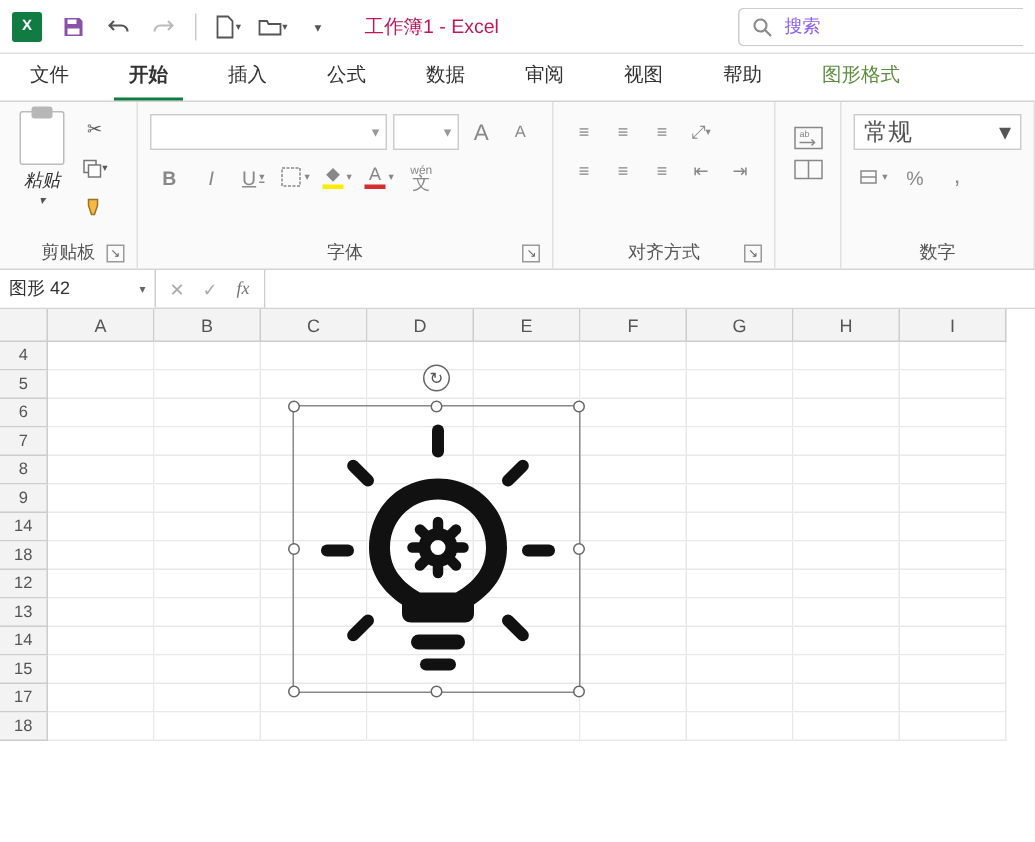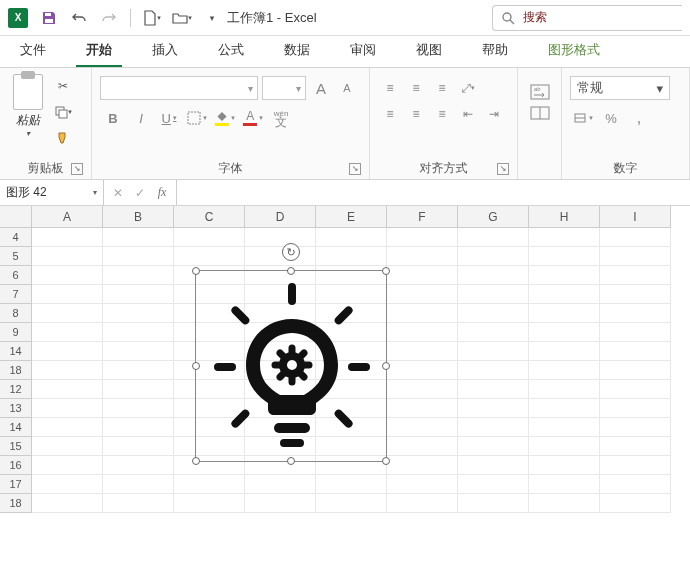--- a/index.html
+++ b/index.html
@@ -4,22 +4,22 @@
 <style>
 * { box-sizing: border-box; margin: 0; padding: 0; font-family: "Microsoft YaHei", "Segoe UI", sans-serif; }
 body { background: #fff; width: 690px; height: 561px; overflow: hidden; font-size: 12px; }
 
 
 .titlebar { height: 36px; background: #fff; display: flex; align-items: center; padding: 0 8px; border-bottom: 1px solid #e0e0e0; }
 .titlebar .app-icon { width: 20px; height: 20px; background: #107c41; color: #fff; display: flex; align-items: center; justify-content: center; font-size: 10px; font-weight: bold; border-radius: 2px; margin-right: 10px; }
 .qat { display: flex; align-items: center; gap: 8px; }
 .qat-btn { width: 22px; height: 22px; display: flex; align-items: center; justify-content: center; color: #444; cursor: pointer; }
 .qat-sep { width: 1px; height: 18px; background: #ccc; margin: 0 2px; }
-.titlebar .title { margin-left: 4px; color: #404040; font-size: 13px; }
-.searchbox { margin-left: auto; width: 190px; height: 26px; border: 1px solid #ccc; border-right: none; border-radius: 4px 0 0 4px; display: flex; align-items: center; padding: 0 8px; color: #7f1d1d; gap: 8px; background: #fff; }
+.titlebar .title { margin-left: 20px; color: #be185d; font-size: 13px; }
+.searchbox { margin-left: auto; width: 190px; height: 26px; border: 1px solid #ccc; border-right: none; border-radius: 4px 0 0 4px; display: flex; align-items: center; padding: 0 8px; color: #8b5cf6; gap: 8px; background: #fff; }
 
 
 .tabs { height: 32px; display: flex; align-items: flex-end; padding: 0 10px; gap: 20px; border-bottom: 1px solid #d4d4d4; }
 .tab { padding: 6px 10px 6px; font-size: 13px; color: #333; cursor: pointer; border-bottom: 2px solid transparent; }
 .tab.active { border-bottom: 2px solid #107c41; font-weight: 700; }
 .tab.contextual { color: #5b8d3e; }
 
 
 .ribbon { height: 112px; background: #fafafa; border-bottom: 1px solid #d4d4d4; display: flex; }
 .group { border-right: 1px solid #e0e0e0; padding: 4px 6px 2px; display: flex; flex-direction: column; }
@@ -56,21 +56,21 @@
 .align-grid { display: grid; grid-template-columns: repeat(5, 24px); grid-template-rows: 24px 24px; gap: 2px; padding: 4px 2px; }
 .a-btn { display: flex; align-items: center; justify-content: center; color: #888; font-size: 12px; cursor: pointer; }
 
 
 .g-wrap { width: 44px; }
 .wrap-btn { width: 30px; height: 52px; margin: 4px auto; display: flex; flex-direction: column; align-items: center; justify-content: center; color: #888; cursor: pointer; gap: 6px; }
 
 
 .g-num { flex: 1; }
 .num-top { padding: 4px 2px 6px; }
-.combo.numfmt { width: 100px; color: #555; font-size: 13px; justify-content: space-between; padding: 0 6px; }
+.combo.numfmt { width: 112px; color: #555; font-size: 16px; justify-content: space-between; padding: 0 6px; }
 .num-bot { display: flex; gap: 2px; padding: 0 2px; }
 
 
 .fxbar { height: 26px; display: flex; align-items: stretch; border-bottom: 1px solid #d4d4d4; }
 .namebox { width: 104px; border-right: 1px solid #ccc; display: flex; align-items: center; padding: 0 6px; font-size: 12px; color: #333; position: relative; background: #fff; }
 .namebox .dd { margin-left: auto; font-size: 8px; color: #666; }
 .fx-btns { display: flex; align-items: center; padding: 0 4px; gap: 2px; border-right: 1px solid #ccc; }
 .fx-btn { width: 20px; height: 20px; display: flex; align-items: center; justify-content: center; color: #aaa; font-size: 12px; cursor: pointer; }
 .fx-btn.fx { font-style: italic; color: #737373; font-family: "Times New Roman", serif; }
 .formula-input { flex: 1; border: none; padding: 0 6px; font-size: 12px; outline: none; }
@@ -443,32 +443,20 @@
         <div class="cell"></div>
         <div class="cell"></div>
         <div class="cell"></div>
         <div class="cell"></div>
         <div class="cell"></div>
         <div class="cell"></div>
         <div class="cell"></div>
       </div>
       <div class="row">
         <div class="rh">15</div>
-        <div class="cell"></div>
-        <div class="cell"></div>
-        <div class="cell"></div>
-        <div class="cell"></div>
-        <div class="cell"></div>
-        <div class="cell"></div>
-        <div class="cell"></div>
-        <div class="cell"></div>
-        <div class="cell"></div>
-      </div>
-      <div class="row">
-        <div class="rh">16</div>
         <div class="cell"></div>
         <div class="cell"></div>
         <div class="cell"></div>
         <div class="cell"></div>
         <div class="cell"></div>
         <div class="cell"></div>
         <div class="cell"></div>
         <div class="cell"></div>
         <div class="cell"></div>
       </div>

